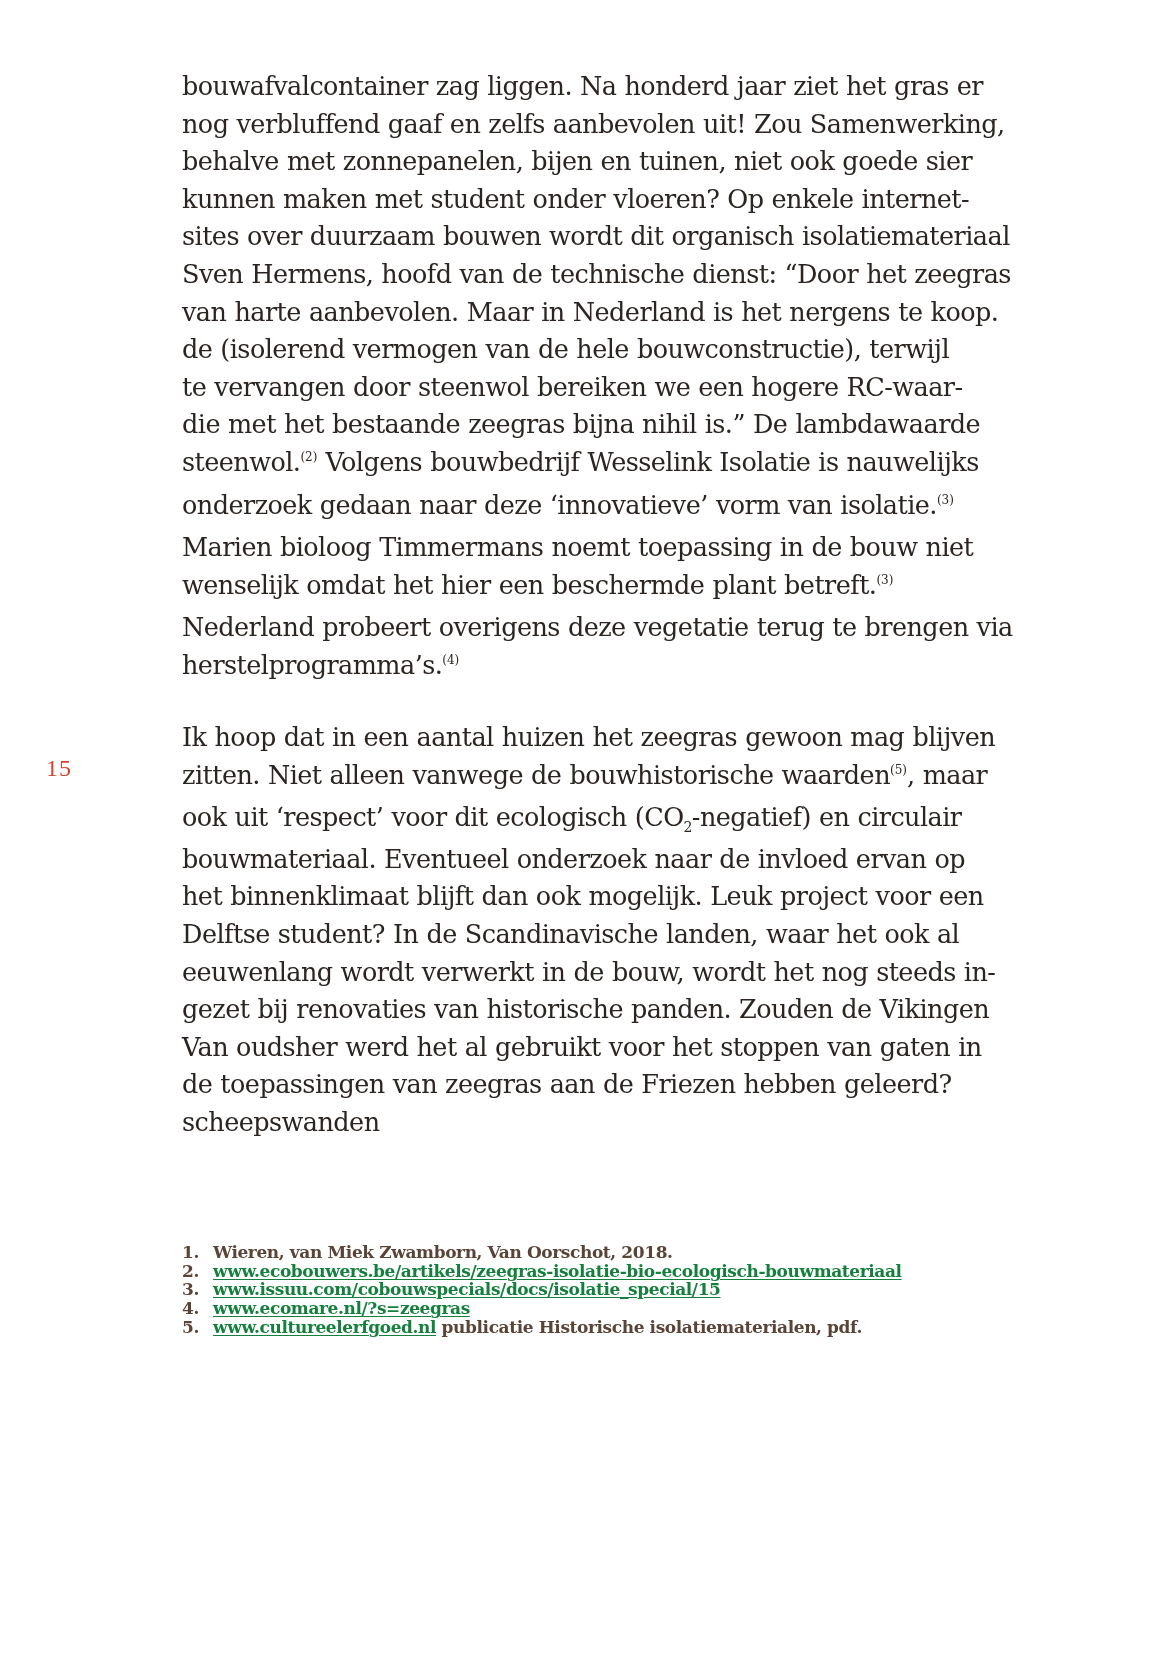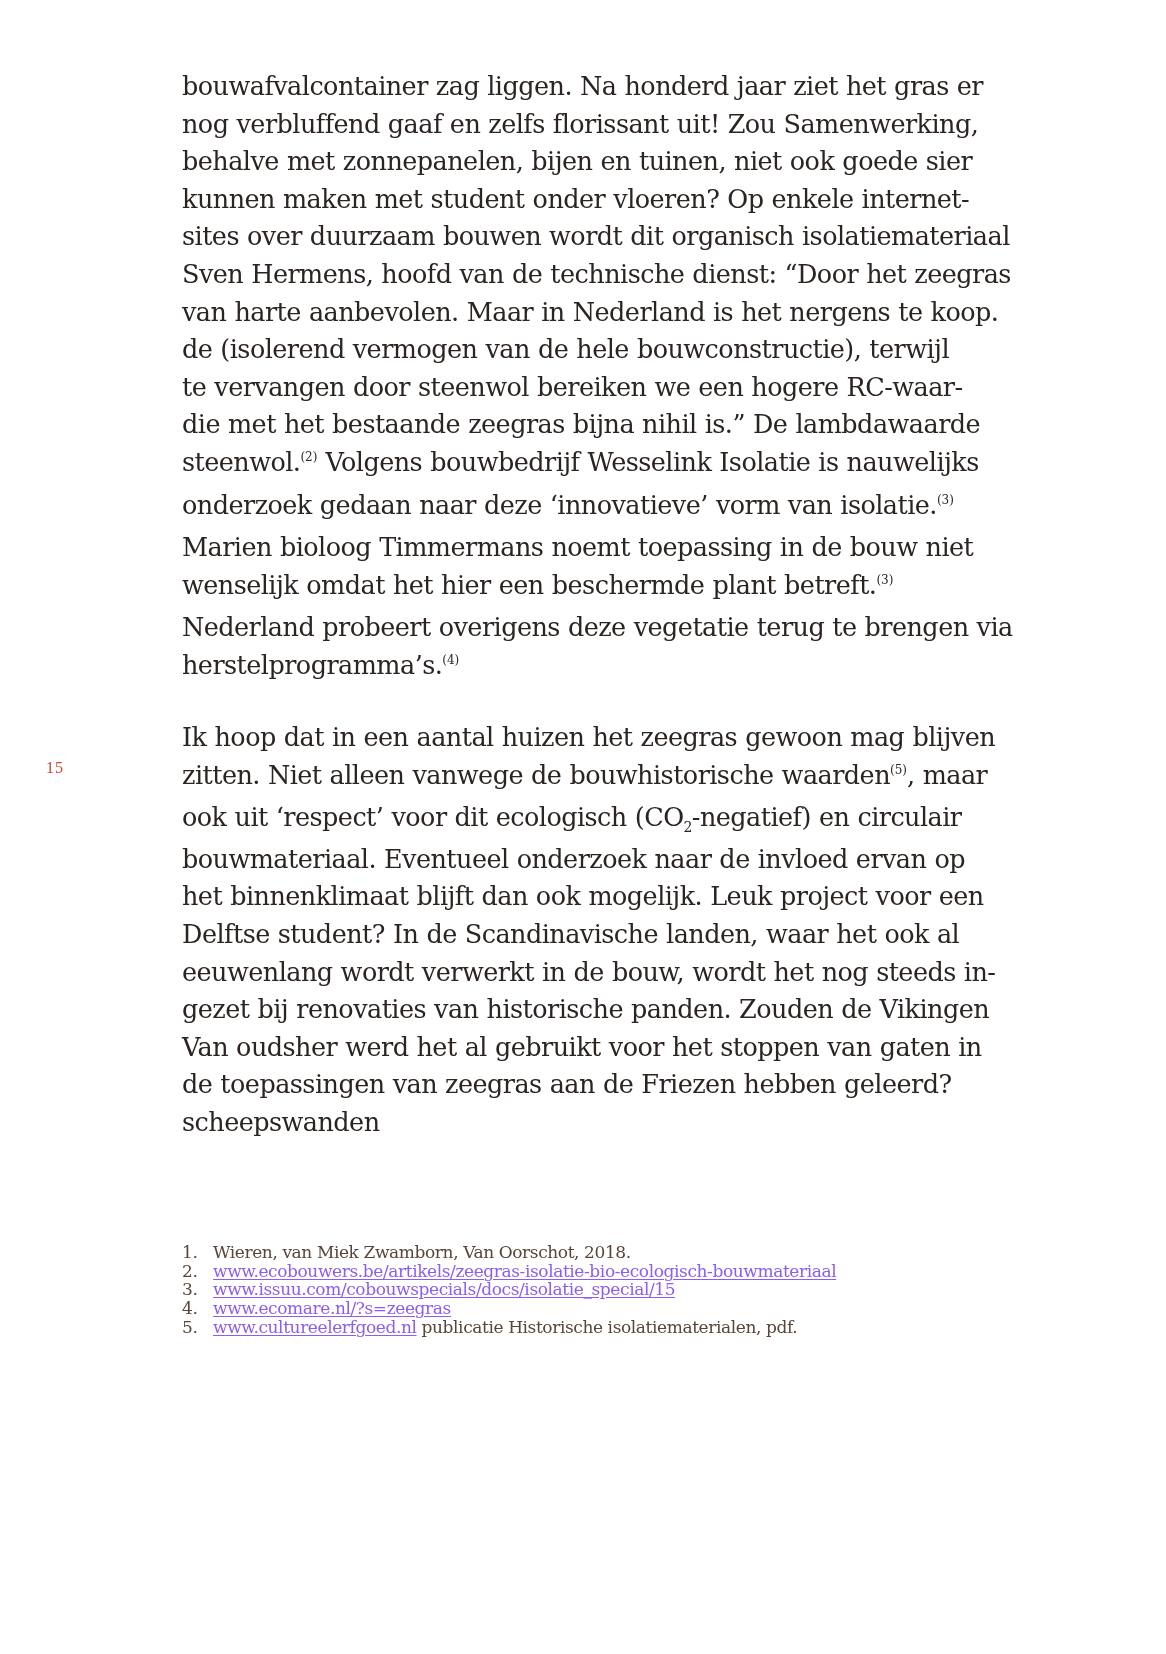--- a/index.html
+++ b/index.html
@@ -18,21 +18,21 @@
       left: 0; top: 0;
       width: 1166px;
       height: 1654px;
       background: #ffffff;
     }
     .page-number {
       position: absolute;
       left: 46px;
       top: 756px;
       font-family: "Liberation Serif", serif;
-      font-size: 16px;
+      font-size: 24px;
       color: #d4432e;
       letter-spacing: 1px;
       line-height: 24px;
     }
     .body-text {
       position: absolute;
       left: 182px;
       width: 880px;
       font-family: "DejaVu Serif", serif;
       font-size: 25.5px;
@@ -62,51 +62,51 @@
     }
     .footnotes {
       position: absolute;
       left: 182px;
       top: 1243px;
       width: 900px;
       margin: 0;
       padding: 0;
       list-style: none;
       font-family: "DejaVu Serif", serif;
-      font-weight: normal;
+      font-weight: bold;
       font-size: 17px;
       line-height: 18.7px;
       color: #5a4437;
       letter-spacing: -0.4px;
     }
     .footnotes li {
       display: block;
       white-space: nowrap;
     }
     .fn-num {
       display: inline-block;
       width: 31px;
     }
     .fn-link {
-      color: #8b5cf6;
+      color: #15803d;
       text-decoration: underline;
       text-decoration-thickness: 1px;
       text-underline-offset: 2px;
     }
   </style>
 </head>
 <body>
 
 <div class="page">
 
   <div class="page-number">15</div>
 
   <div class="body-text para-1">
     <span class="line">bouwafvalcontainer zag liggen. Na honderd jaar ziet het gras er</span>
-    <span class="line">nog  verbluffend gaaf en zelfs florissant uit! Zou Samenwerking,</span>
+    <span class="line">nog  verbluffend gaaf en zelfs aanbevolen uit! Zou Samenwerking,</span>
     <span class="line">behalve met zonnepanelen, bijen en tuinen, niet ook goede sier</span>
     <span class="line">kunnen maken met student onder vloeren? Op enkele internet-</span>
     <span class="line">sites over duurzaam bouwen wordt dit organisch isolatiemateriaal</span>
     <span class="line">Sven Hermens, hoofd van de technische dienst: “Door het zeegras</span>
     <span class="line">van harte aanbevolen. Maar in Nederland is het nergens te koop.</span>
     <span class="line">de (isolerend vermogen van de hele bouwconstructie), terwijl</span>
     <span class="line">te vervangen door steenwol bereiken we een hogere RC-waar-</span>
     <span class="line">die met het bestaande zeegras bijna nihil is.” De lambdawaarde</span>
     <span class="line"><span>steenwol.</span><sup class="ref">(2)</sup><span> Volgens bouwbedrijf Wesselink Isolatie is nauwelijks</span></span>
     <span class="line"><span>onderzoek gedaan naar deze ‘innovatieve’ vorm van isolatie.</span><sup class="ref">(3)</sup></span>

